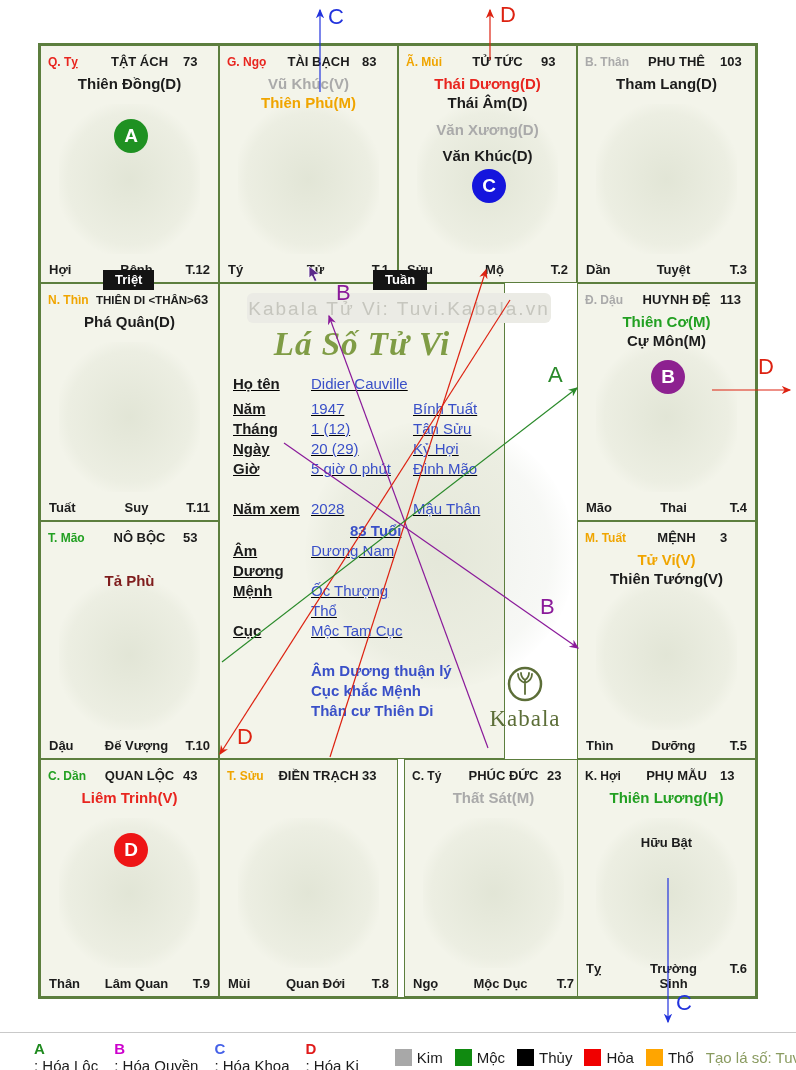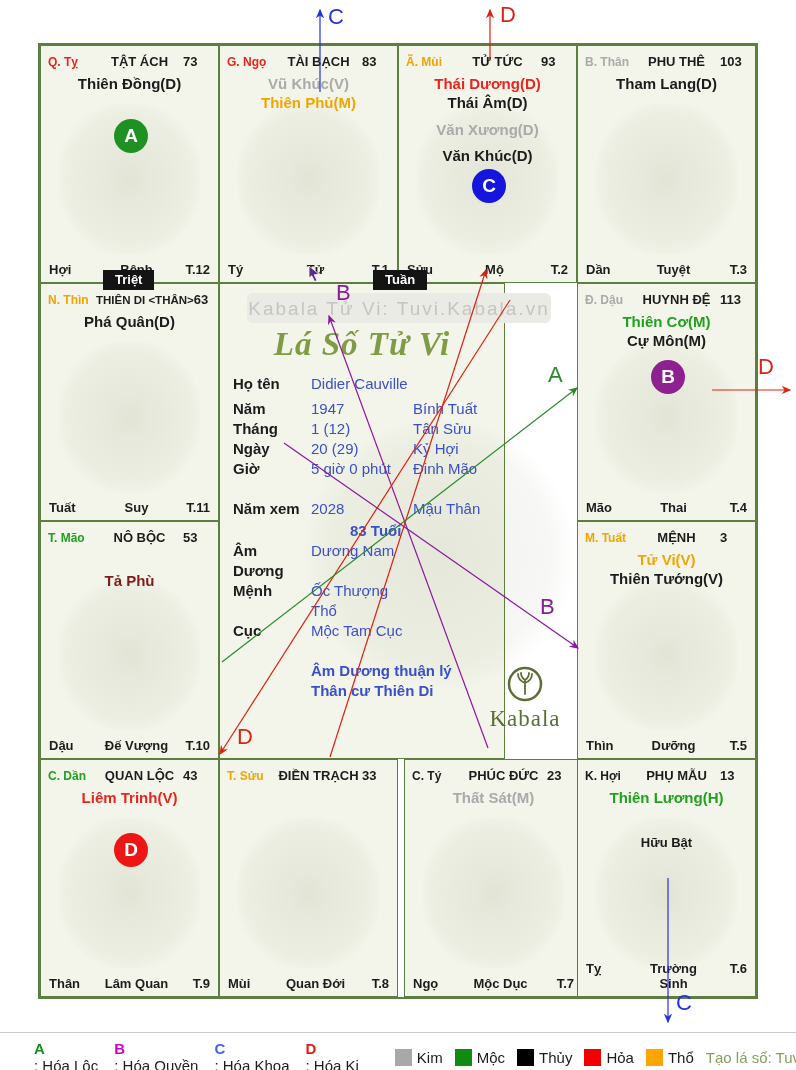--- a/index.html
+++ b/index.html
@@ -31,21 +31,21 @@
   .center-panel{position:absolute;left:219px;top:283px;width:286px;height:476px;
         box-sizing:border-box;background:#f3f4ea;border:1px solid #5c7e3e;}
   .bagua{position:absolute;left:85px;top:135px;width:270px;height:270px;border-radius:50%;
         background:radial-gradient(circle,rgba(100,120,70,0.10),rgba(100,120,70,0.05) 58%,transparent 72%);}
   .watermark-box{position:absolute;left:27px;top:9px;width:304px;height:30px;background:#ebebe5;
         border-radius:6px;color:#c6c6be;font-size:19px;letter-spacing:2px;text-align:center;line-height:31px;white-space:nowrap;}
   .chart-title{position:absolute;left:0;right:0;top:42px;text-align:center;
         font-family:"Liberation Serif", serif;font-style:italic;font-weight:bold;
         font-size:33px;color:#7f9c45;letter-spacing:1px;}
   .info{position:absolute;left:13px;top:90px;width:338px;}
-  .info-row{display:flex;font-size:15px;line-height:20px;}
+  .info-row{display:flex;font-size:15px;line-height:20px;text-decoration:underline;}
   .info-label{width:78px;font-weight:bold;color:#1c1c1c;}
   .info-value{width:102px;color:#3a50c8;}
   .info-value.b{font-weight:bold;}
   .info-extra{flex:1;color:#3a50c8;}
   .notes{margin-top:20px;}
   .note{font-size:15px;font-weight:bold;color:#3a50c8;line-height:20px;margin-left:78px;}
   .logo{position:absolute;left:255px;top:382px;width:100px;text-align:center;color:#5c6e38;}
   .logo-text{font-family:"Liberation Serif", serif;font-size:23px;letter-spacing:1px;}
   
   .tag{position:absolute;background:#141414;color:#fff;font-weight:bold;font-size:13px;
@@ -323,20 +323,21 @@
           <div class="info-value">Ốc Thượng Thổ</div>
           <div class="info-extra"></div>
         </div>
         <div class="info-row" style="margin-top: 0px;">
           <div class="info-label">Cục</div>
           <div class="info-value">Mộc Tam Cục</div>
           <div class="info-extra"></div>
         </div>
         <div class="notes">
           <div class="note">Âm Dương thuận lý</div>
+          <div class="note">Cục khắc Mệnh</div>
           <div class="note">Thân cư Thiên Di</div>
         </div>
       </div>
     <div class="logo">
       <svg width="36" height="36" viewBox="0 0 36 36">
         <circle cx="18" cy="18" r="16" fill="none" stroke="#5c6e38" stroke-width="2.5"></circle>
         <path d="M18 28 L18 14 M18 17 C13 15 11 11 11 8 M18 17 C23 15 25 11 25 8 M18 14 C15 12 14 9 14 7 M18 14 C21 12 22 9 22 7" stroke="#5c6e38" stroke-width="1.8" fill="none" stroke-linecap="round"></path>
       </svg>
       <div class="logo-text">Kabala</div>
     </div>

